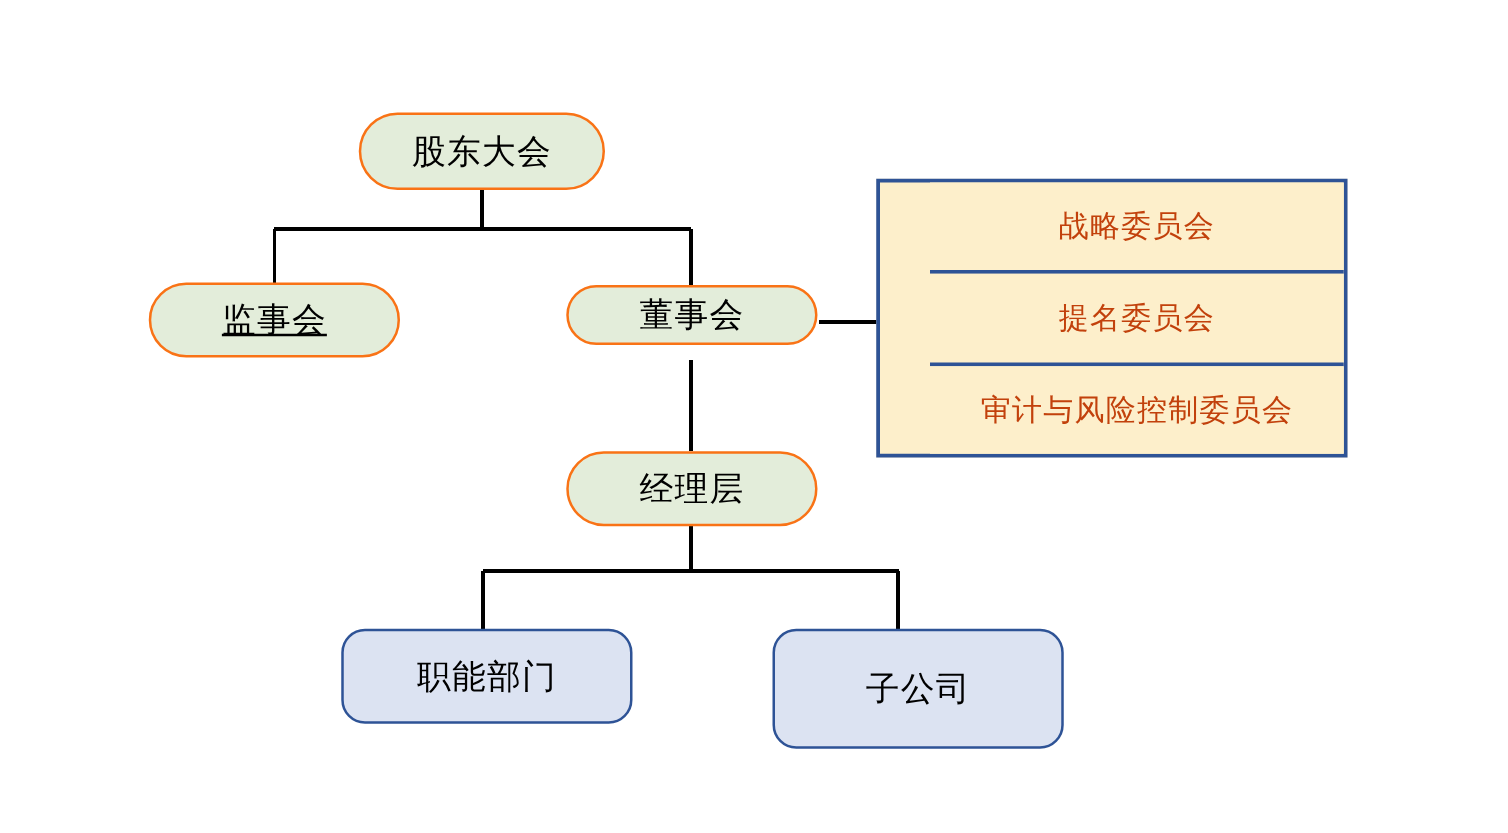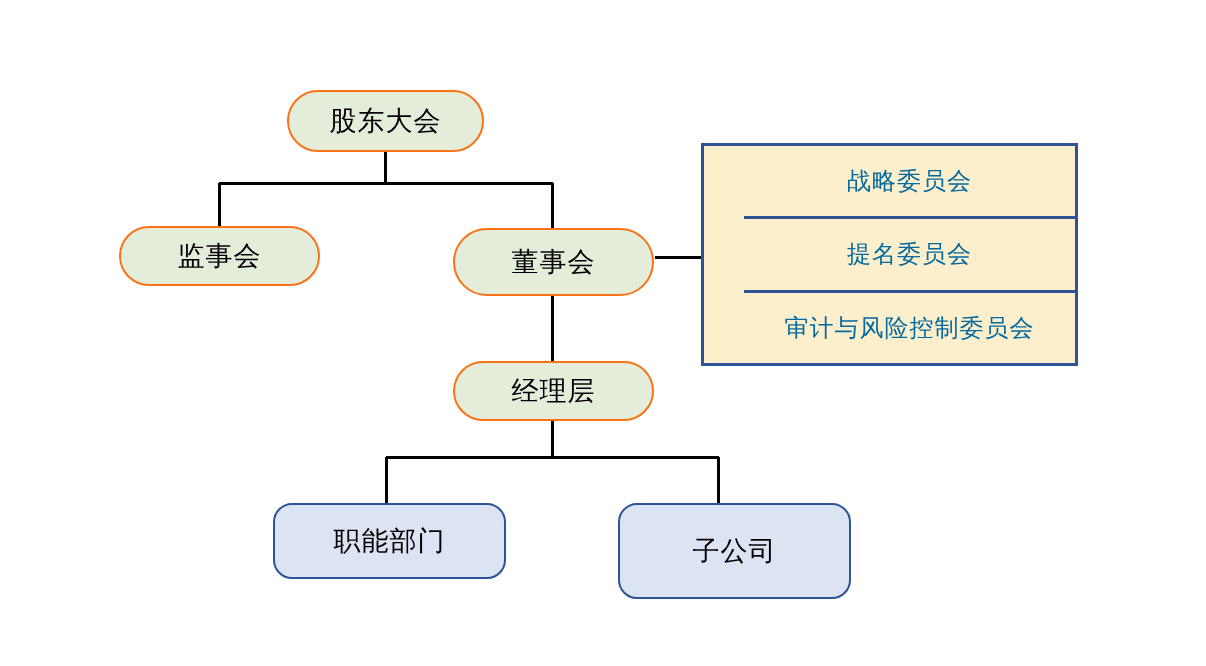--- a/index.html
+++ b/index.html
@@ -63,21 +63,21 @@
     display: flex;
     flex-direction: column;
   }
   .committee-row {
     box-sizing: border-box;
     flex: 1 1 0;
     display: flex;
     align-items: center;
     justify-content: center;
     font-size: 24px;
-    color: #0369a1;
+    color: #c2410c;
     letter-spacing: 1px;
     border-bottom: 3px solid #2E5396;
     background: #FDEFCB;
     margin-left: 40px;
   }
   .committee-row:last-child {
     border-bottom: none;
   }
 </style>
 </head>
@@ -107,25 +107,25 @@
       <path d="M 386.5 457 L 386.5 503"></path>
 
       <path d="M 718.5 457 L 718.5 503"></path>
     </g>
   </svg>
 
   <div class="node node-green" style="left:287px; top:90px; width:197px; height:62px;">
     <span>股东大会</span>
   </div>
 
-  <div class="node node-green" style="left:119px; top:226px; width:201px; height:60px;">
+  <div class="node node-green" style="left:119px; top:226px; width:201px; height:60px;text-decoration:underline;">
     <span>监事会</span>
   </div>
 
-  <div class="node node-green" style="left:453px; top:228px; width:201px; height:68px;">
+  <div class="node node-green" style="left:453px; top:228px; width:201px; height:48px;">
     <span>董事会</span>
   </div>
 
   <div class="node node-green" style="left:453px; top:361px; width:201px; height:60px;">
     <span>经理层</span>
   </div>
 
   <div class="node node-blue" style="left:273px; top:503px; width:233px; height:76px;">
     <span>职能部门</span>
   </div>

